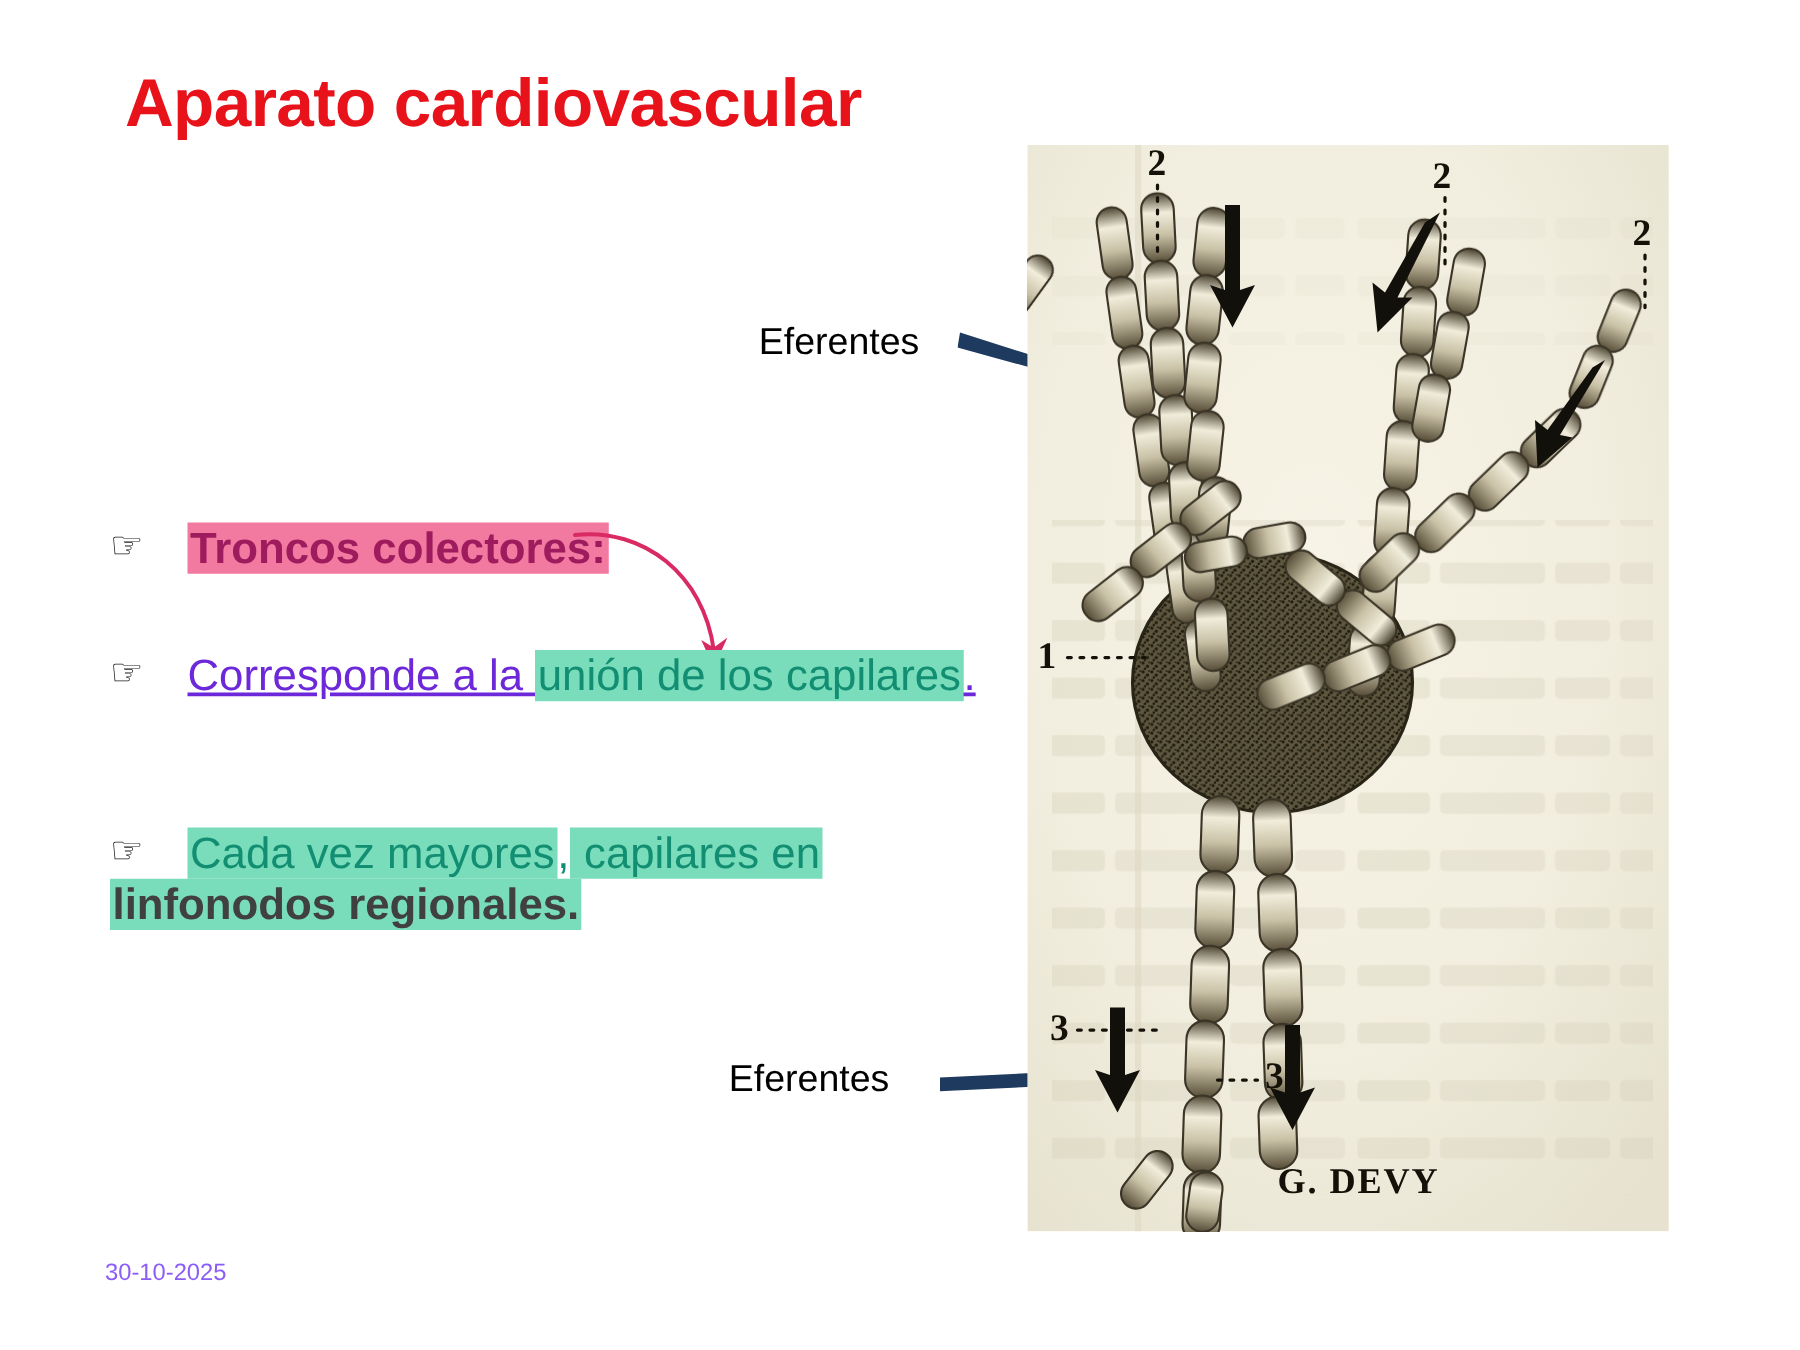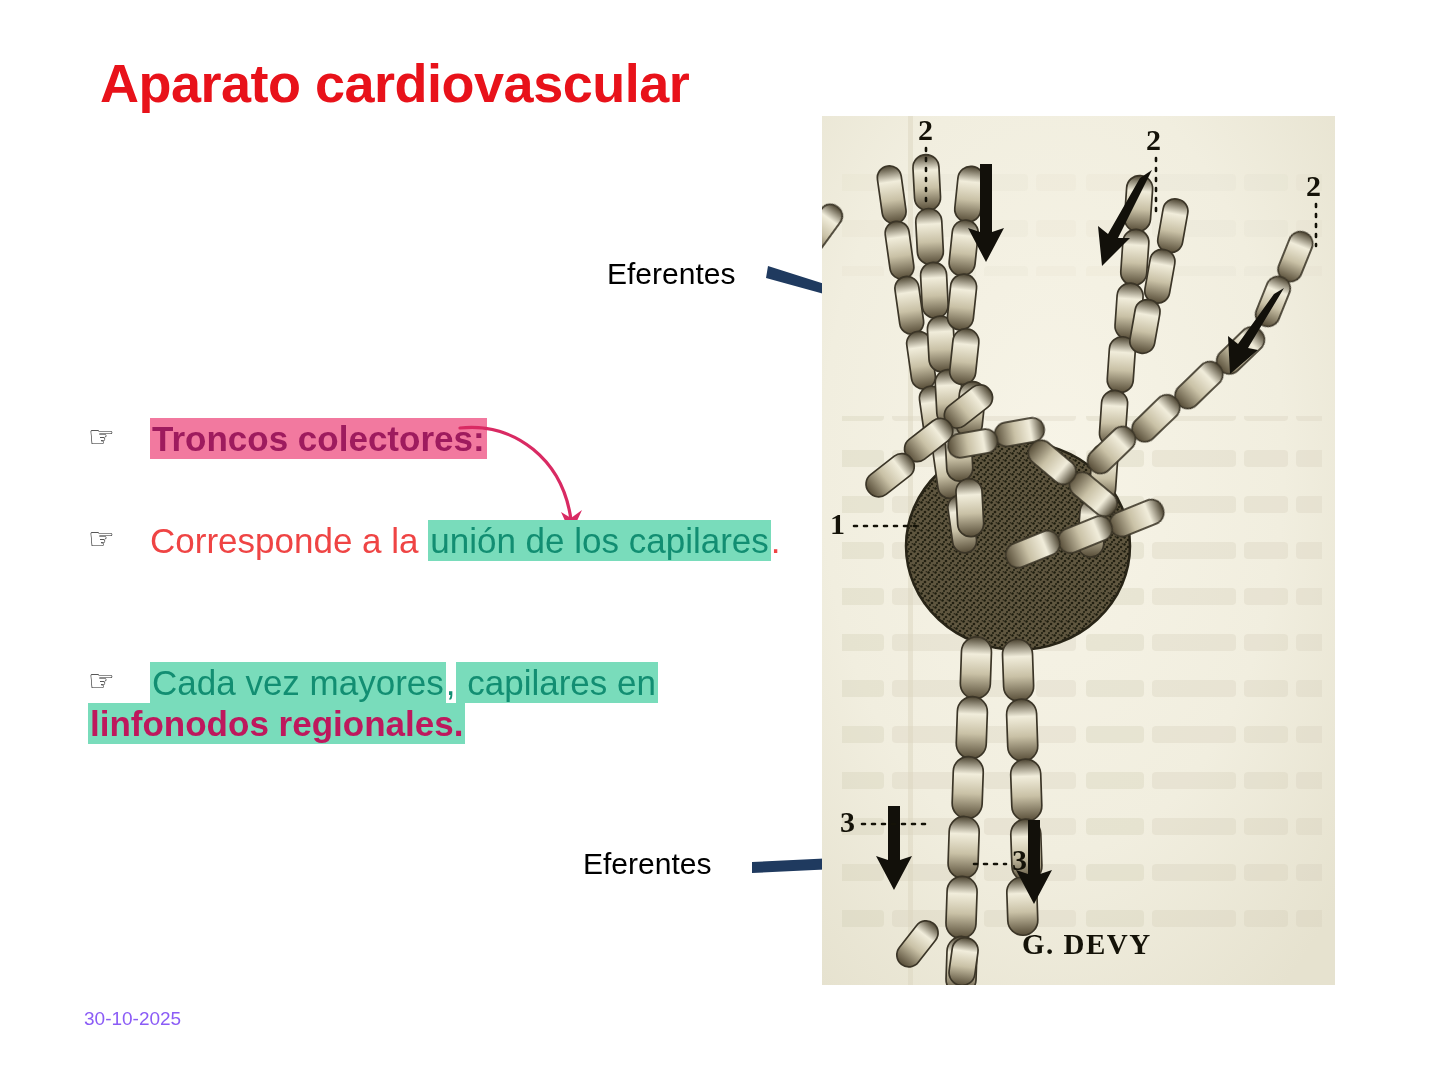--- a/index.html
+++ b/index.html
@@ -64,22 +64,22 @@
     box-decoration-break: clone;
     -webkit-box-decoration-break: clone;
   }
   .hl-mint {
     background: #79DCBB;
     padding: 1px 2px;
     box-decoration-break: clone;
     -webkit-box-decoration-break: clone;
   }
   .txt-teal { color: #128E72; }
-  .txt-navy { color: #ef4444; }
-  .txt-navy-bold { color: #be185d; font-weight: bold; }
+  .txt-navy { color: #6d28d9; text-decoration: underline; }
+  .txt-navy-bold { color: #404040; font-weight: bold; }
 
   
   #bullet-troncos   { top: 418px; }
   #bullet-capilares { top: 520px; }
   #bullet-linfo     { top: 662px; }
 
   
   #pink-arrow {
     position: absolute;
     left: 455px;

